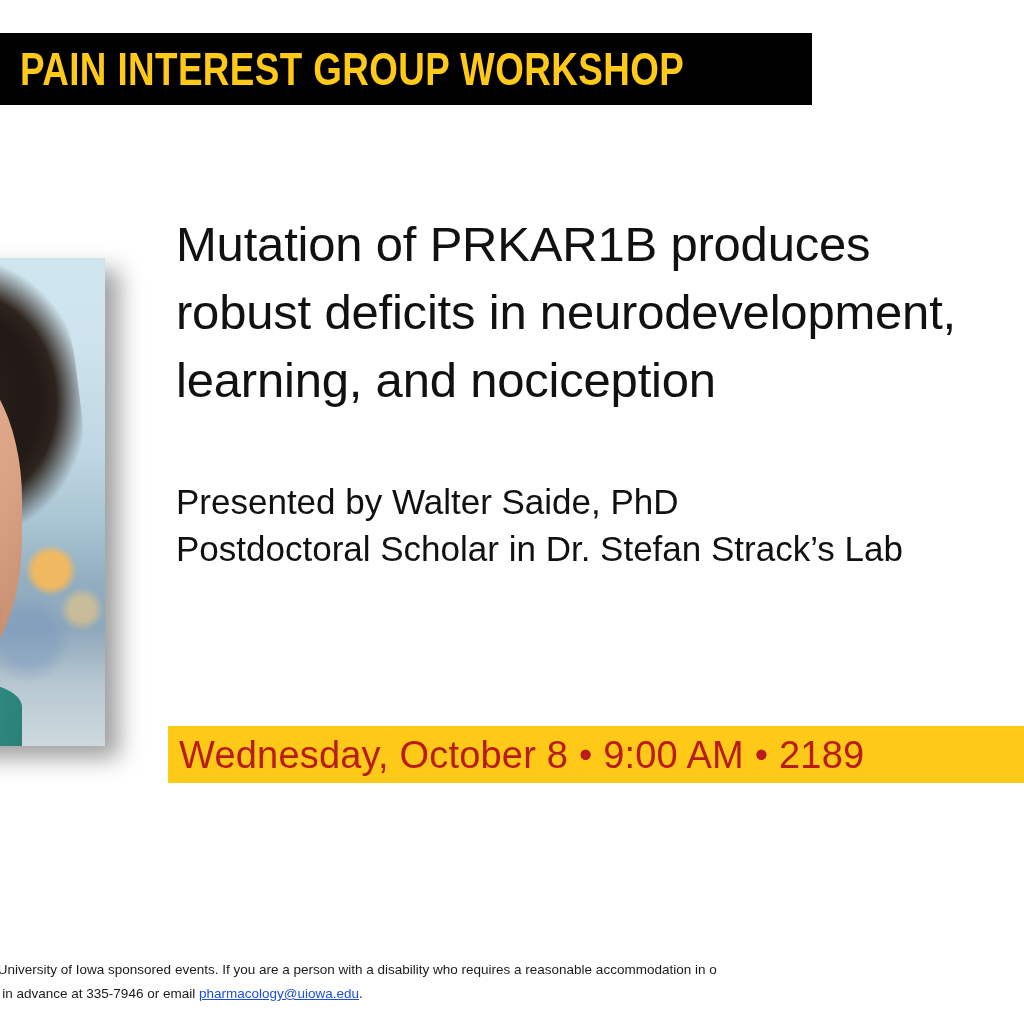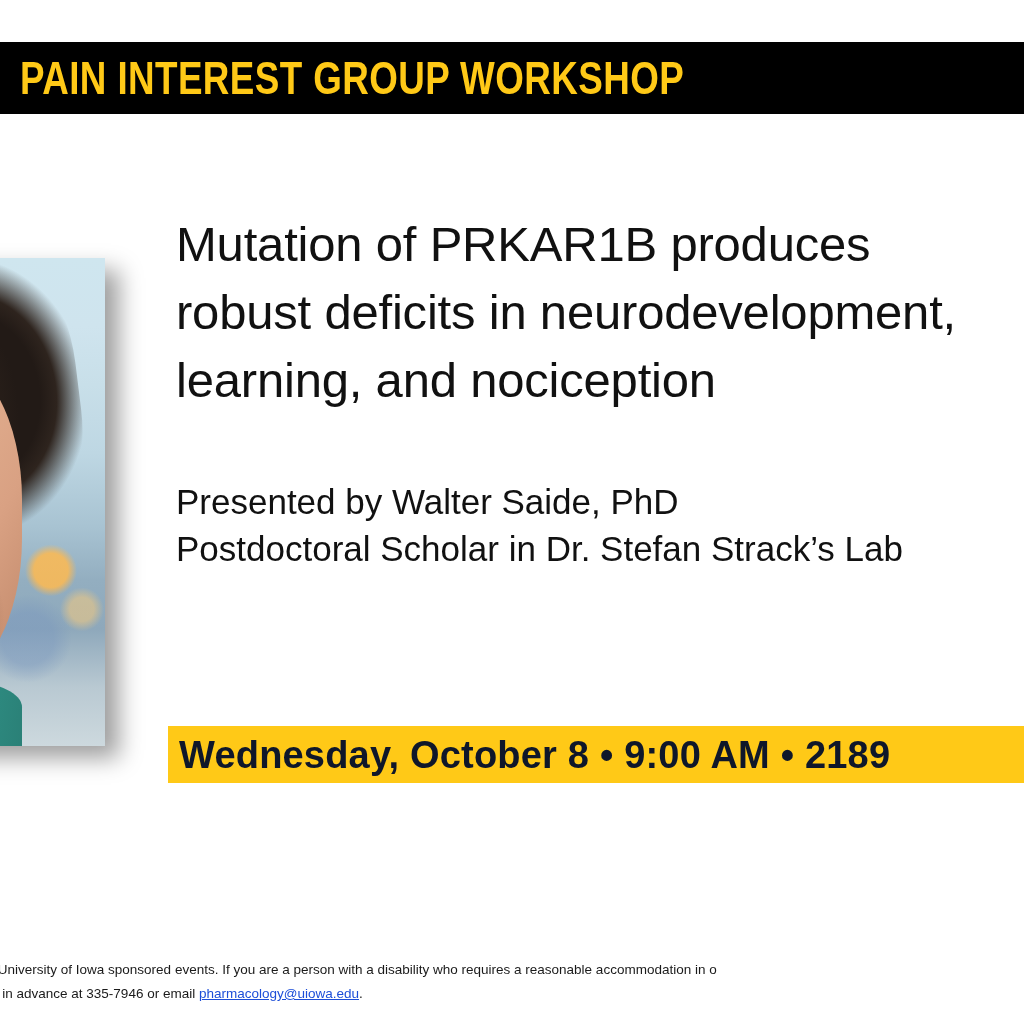--- a/index.html
+++ b/index.html
@@ -21,22 +21,22 @@
     position: absolute;
     inset: 0;
     background: #ffffff;
     overflow: hidden;
   }
 
   
   .header-banner {
     position: absolute;
     left: 0;
-    top: 42px;
-    width: 1024px;
+    top: 33px;
+    width: 812px;
     height: 72px;
     background: #000000;
     display: flex;
     align-items: center;
     overflow: hidden;
   }
   .header-title {
     color: #FFC917;
     font-family: "Liberation Sans Narrow", "Liberation Sans", sans-serif;
     font-weight: 700;
@@ -163,24 +163,24 @@
     left: 168px;
     top: 726px;
     width: 880px;
     height: 57px;
     background: #FFC917;
     display: flex;
     align-items: center;
     overflow: hidden;
   }
   .date-banner-text {
-    color: #0f172a;
+    color: #b91c1c;
     font-size: 38px;
     line-height: 38px;
-    font-weight: 700;
+    font-weight: 400;
     white-space: nowrap;
     margin-left: 11px;
     letter-spacing: 0.2px;
   }
 
   
   .footer {
     position: absolute;
     left: -72px;
     top: 958px;

